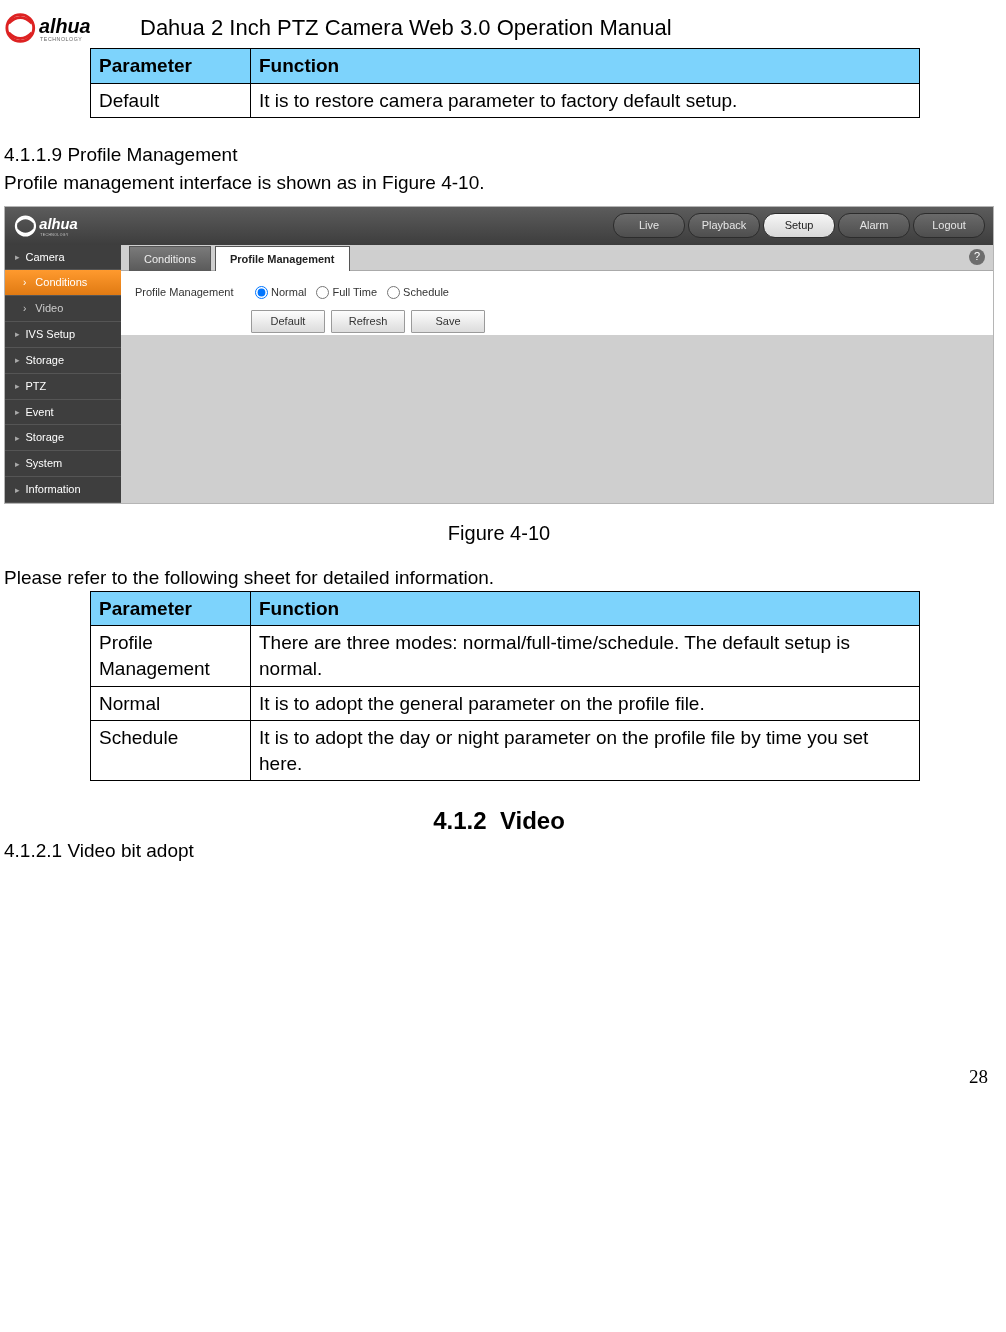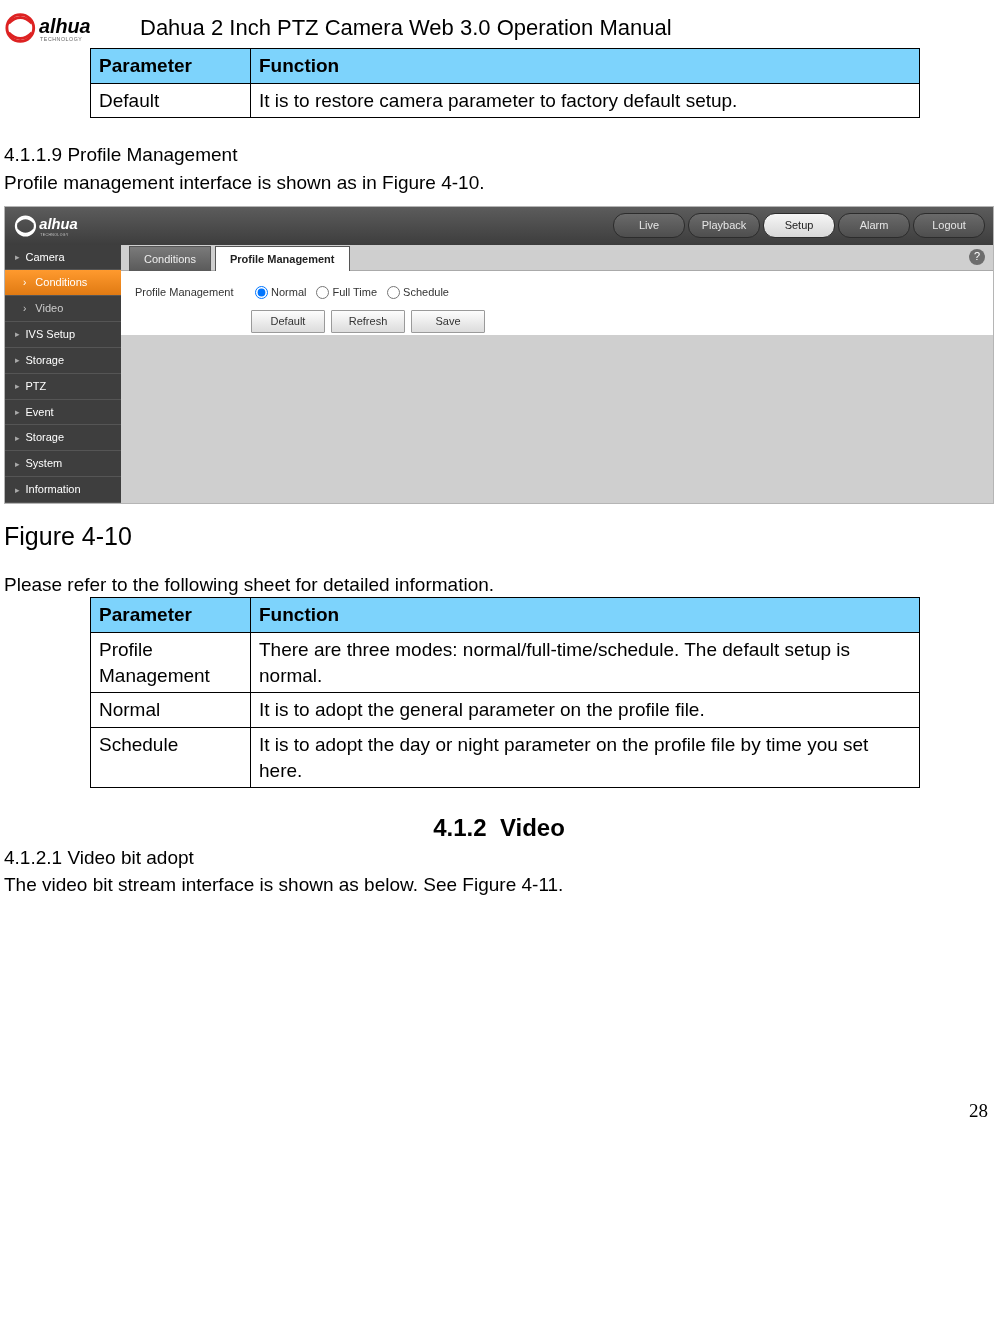--- a/index.html
+++ b/index.html
@@ -168,21 +168,21 @@
     height: 16px;
     border-radius: 50%;
     background: #6d6d6d;
     color: #fff;
     font-size: 11px;
     display: flex;
     align-items: center;
     justify-content: center;
   }
 
-  .fig-caption { text-align: left; margin-top: 16px; font-size: 25px; }
+  .fig-caption { text-align: center; margin-top: 16px; font-size: 20px; }
   .before-table { margin-top: 18px; }
 
   .sec-412 { margin-top: 24px; }
   .sec-412 .h { font-weight: bold; font-size: 24px; text-align: center; }
   .page-num { text-align: right; font-size: 19px; margin-top: 200px; padding-right: 6px; font-family: Liberation Serif, serif; }
 </style>
 </head>
 <body>
 
 <div class="header-row">
@@ -304,16 +304,15 @@
   </table>
 
 <div class="sec-412">
   <p class="h">
     <span>4.1.2</span>&nbsp;&nbsp;<span>Video</span>
   </p>
   <p>
     <span class="section-num">4.1.2.1</span>
     <span>Video bit adopt</span>
   </p>
-  <p class="body-text">The video bit stream interface is shown as below. See Figure 4-11.</p>
 </div>
 
 <div class="page-num">28</div>
 
 </body></html>

